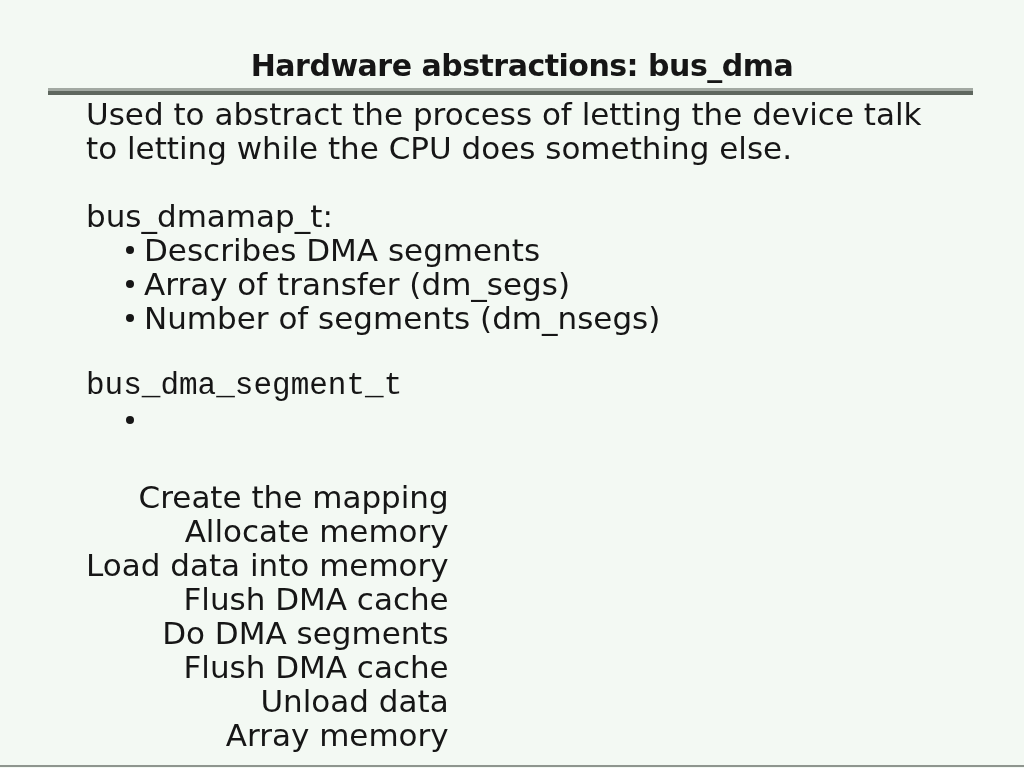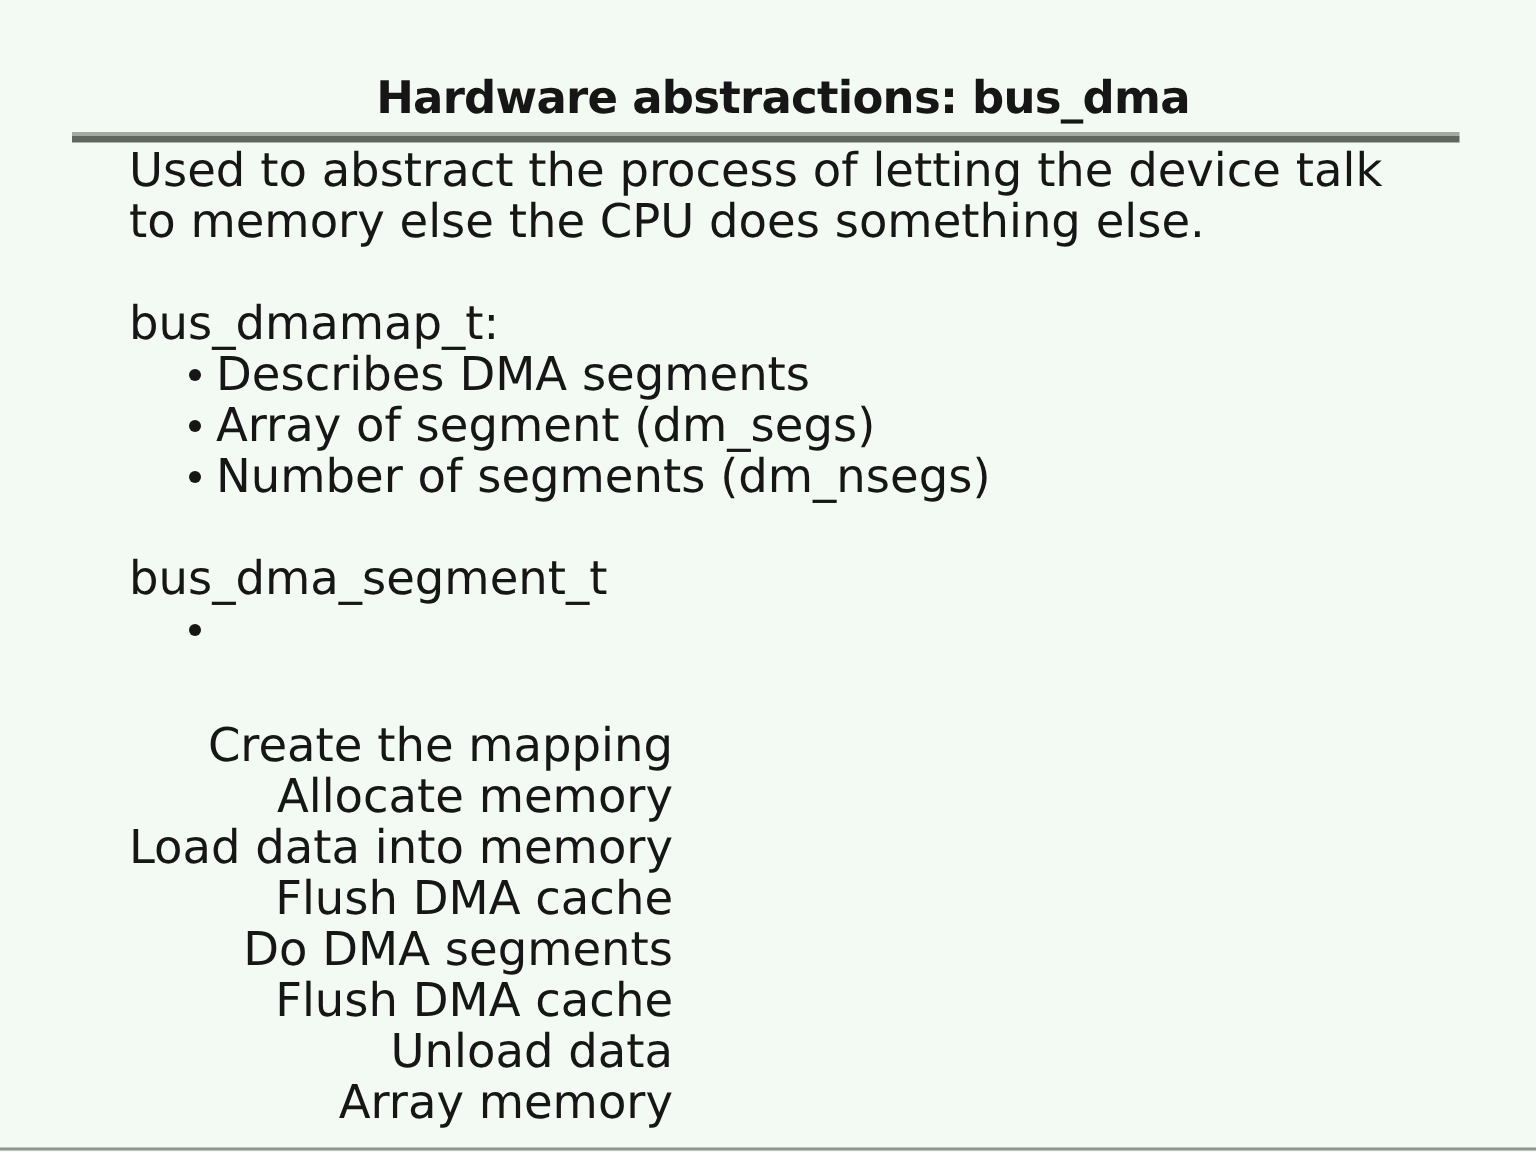--- a/index.html
+++ b/index.html
@@ -44,21 +44,21 @@
   .textblock {
     position: absolute;
     left: 76px;
     font-size: 31px;
     line-height: 34px;
     white-space: nowrap;
     margin-left: 10px;
   }
   .intro    { top: 97px;  }
   .section1 { top: 199px; }
-  .section2 { top: 369px; }
+  .section2 { top: 369px; font-family: Liberation Mono, monospace; }
   .steps    { top: 480px; text-align: right; }
   .line { height: 34px; }
   .bullet-item {
     position: relative;
     height: 34px;
     padding-left: 58px;
   }
   .bullet-dot {
     position: absolute;
     left: 40px; top: 13px;
@@ -76,32 +76,32 @@
 </head>
 <body>
 
 <div class="slide">
 
   <div class="title">Hardware abstractions: bus_dma</div>
   <div class="title-rule"></div>
 
   <div class="textblock intro">
     <div class="line">Used to abstract the process of letting the device talk</div>
-    <div class="line">to memory else the CPU does something else.</div>
+    <div class="line">to letting while the CPU does something else.</div>
   </div>
 
   <div class="textblock section1">
     <div class="line">bus_dmamap_t:</div>
     <div class="bullet-item">
       <span class="bullet-dot"></span>
       <span>Describes DMA segments</span>
     </div>
     <div class="bullet-item">
       <span class="bullet-dot"></span>
-      <span>Array of segment (dm_segs)</span>
+      <span>Array of transfer (dm_segs)</span>
     </div>
     <div class="bullet-item">
       <span class="bullet-dot"></span>
       <span>Number of segments (dm_nsegs)</span>
     </div>
   </div>
 
   <div class="textblock section2">
     <div class="line">bus_dma_segment_t</div>
     <div class="bullet-item">

